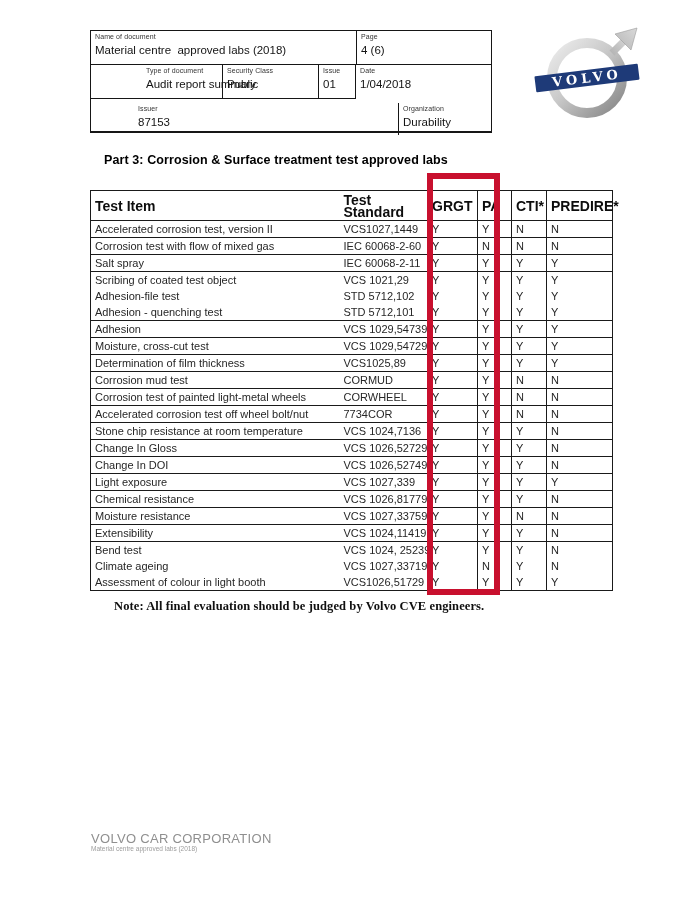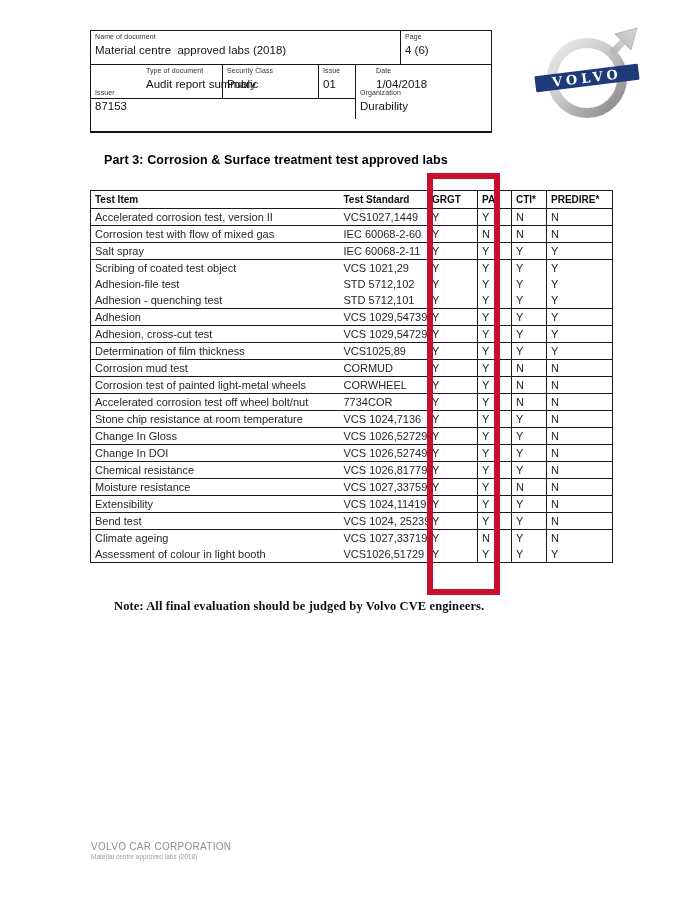--- a/index.html
+++ b/index.html
@@ -11,42 +11,42 @@
   
   .header-box{
     position:absolute;left:90px;top:30px;width:400px;height:100px;
     border:1px solid #161616;border-bottom:2px solid #161616;box-sizing:content-box;
   }
   .hb-cell{position:absolute;box-sizing:border-box;}
   .hb-label{font-size:7px;color:#333;padding:2px 0 0 4px;letter-spacing:.1px;line-height:8px;}
   .hb-value{font-size:11.5px;color:#141414;padding:3px 0 0 4px;white-space:pre;line-height:13px;}
   .hb-r1{top:0;height:34px;}
   .hb-r2{top:34px;height:34px;}
-  .hb-r3{top:56px;height:32px;}
+  .hb-r3{top:72px;height:32px;margin-left:43px;}
   .bl{border-left:1px solid #161616;}
   .hb-line1{position:absolute;left:0;top:33px;width:400px;border-bottom:1px solid #161616;}
   .hb-line2{position:absolute;left:0;top:67px;width:264px;border-bottom:1px solid #161616;}
 
   
   .logo{position:absolute;left:527px;top:26px;width:130px;height:112px;}
 
   
   .section-title{
     position:absolute;left:104px;top:153px;font-size:12.5px;font-weight:bold;color:#000;
     letter-spacing:.1px;
   }
 
   
   .labs-table{
     position:absolute;left:90px;top:190px;width:522px;
     border-collapse:collapse;table-layout:fixed;
     border:1px solid #1a1a1a;
   }
   .labs-table th{
-    font-size:10px;font-weight:bold;text-align:left;color:#0d0d0d;
+    font-size:14px;font-weight:bold;text-align:left;color:#0d0d0d;
     padding:3px 4px 2px 4px;line-height:12px;border-bottom:1px solid #1a1a1a;
   }
   .labs-table td{
     font-size:11px;color:#262626;padding:2px 4px;line-height:12px;
     border-bottom:1px solid #1a1a1a;overflow:hidden;white-space:nowrap;
   }
   .labs-table th.c2,.labs-table th.c3,.labs-table th.c4,.labs-table th.c5,
   .labs-table td.c2,.labs-table td.c3,.labs-table td.c4,.labs-table td.c5{
     border-left:1px solid #1a1a1a;
   }
@@ -64,50 +64,50 @@
 
   
   .notes{
     position:absolute;left:91px;top:596px;
     font-family:"Liberation Serif",serif;font-weight:bold;font-size:12.5px;
     color:#101010;line-height:20.5px;letter-spacing:.1px;margin-left:23px;
   }
 
   
   .footer{position:absolute;left:91px;top:834px;}
-  .footer-company{font-size:10px;color:#8f8f8f;letter-spacing:.3px;line-height:9px;margin-top:8px;}
+  .footer-company{font-size:13px;color:#8f8f8f;letter-spacing:.3px;line-height:9px;}
   .footer-doc{font-size:6.5px;color:#9d9d9d;line-height:9px;margin-top:1px;}
 </style>
 </head>
 <body>
 
 <div class="header-box">
   <div class="hb-cell hb-r1" style="left:0;width:265px;">
     <div class="hb-label">Name of document</div>
     <div class="hb-value">Material centre  approved labs (2018)</div>
   </div>
-  <div class="hb-cell hb-r1 bl" style="left:265px;width:135px;margin-left:44px;">
+  <div class="hb-cell hb-r1 bl" style="left:265px;width:135px;">
     <div class="hb-label">Page</div>
     <div class="hb-value">4 (6)</div>
   </div>
   <div class="hb-line1"></div>
 
   <div class="hb-cell hb-r2" style="left:8px;width:118px;margin-left:43px;">
     <div class="hb-label">Type of document</div>
     <div class="hb-value">Audit report summary</div>
   </div>
   <div class="hb-cell hb-r2 bl" style="left:131px;width:109px;">
     <div class="hb-label">Security Class</div>
     <div class="hb-value">Public</div>
   </div>
   <div class="hb-cell hb-r2 bl" style="left:227px;width:37px;">
     <div class="hb-label">Issue</div>
     <div class="hb-value">01</div>
   </div>
-  <div class="hb-cell hb-r2 bl" style="left:264px;width:136px;padding-left:16px;">
+  <div class="hb-cell hb-r2 bl" style="left:264px;width:136px;">
     <div class="hb-label">Date</div>
     <div class="hb-value">1/04/2018</div>
   </div>
   <div class="hb-line2"></div>
 
   <div class="hb-cell hb-r3" style="left:0;width:264px;">
     <div class="hb-label">Issuer</div>
     <div class="hb-value">87153</div>
   </div>
   <div class="hb-cell hb-r3 bl" style="left:264px;width:136px;">
@@ -211,21 +211,21 @@
       </tr>
       <tr>
         <td class="c0">Adhesion</td>
         <td class="c1">VCS 1029,54739</td>
         <td class="c2">Y</td>
         <td class="c3">Y</td>
         <td class="c4">Y</td>
         <td class="c5">Y</td>
       </tr>
       <tr>
-        <td class="c0">Adhesion, cross-cut test</td>
+        <td class="c0">Moisture, cross-cut test</td>
         <td class="c1">VCS 1029,54729</td>
         <td class="c2">Y</td>
         <td class="c3">Y</td>
         <td class="c4">Y</td>
         <td class="c5">Y</td>
       </tr>
       <tr>
         <td class="c0">Determination of film thickness</td>
         <td class="c1">VCS1025,89</td>
         <td class="c2">Y</td>
@@ -273,20 +273,28 @@
         <td class="c4">Y</td>
         <td class="c5">N</td>
       </tr>
       <tr>
         <td class="c0">Change In DOI</td>
         <td class="c1">VCS 1026,52749</td>
         <td class="c2">Y</td>
         <td class="c3">Y</td>
         <td class="c4">Y</td>
         <td class="c5">N</td>
+      </tr>
+      <tr>
+        <td class="c0">Light exposure</td>
+        <td class="c1">VCS 1027,339</td>
+        <td class="c2">Y</td>
+        <td class="c3">Y</td>
+        <td class="c4">Y</td>
+        <td class="c5">Y</td>
       </tr>
       <tr>
         <td class="c0">Chemical resistance</td>
         <td class="c1">VCS 1026,81779</td>
         <td class="c2">Y</td>
         <td class="c3">Y</td>
         <td class="c4">Y</td>
         <td class="c5">N</td>
       </tr>
       <tr>

